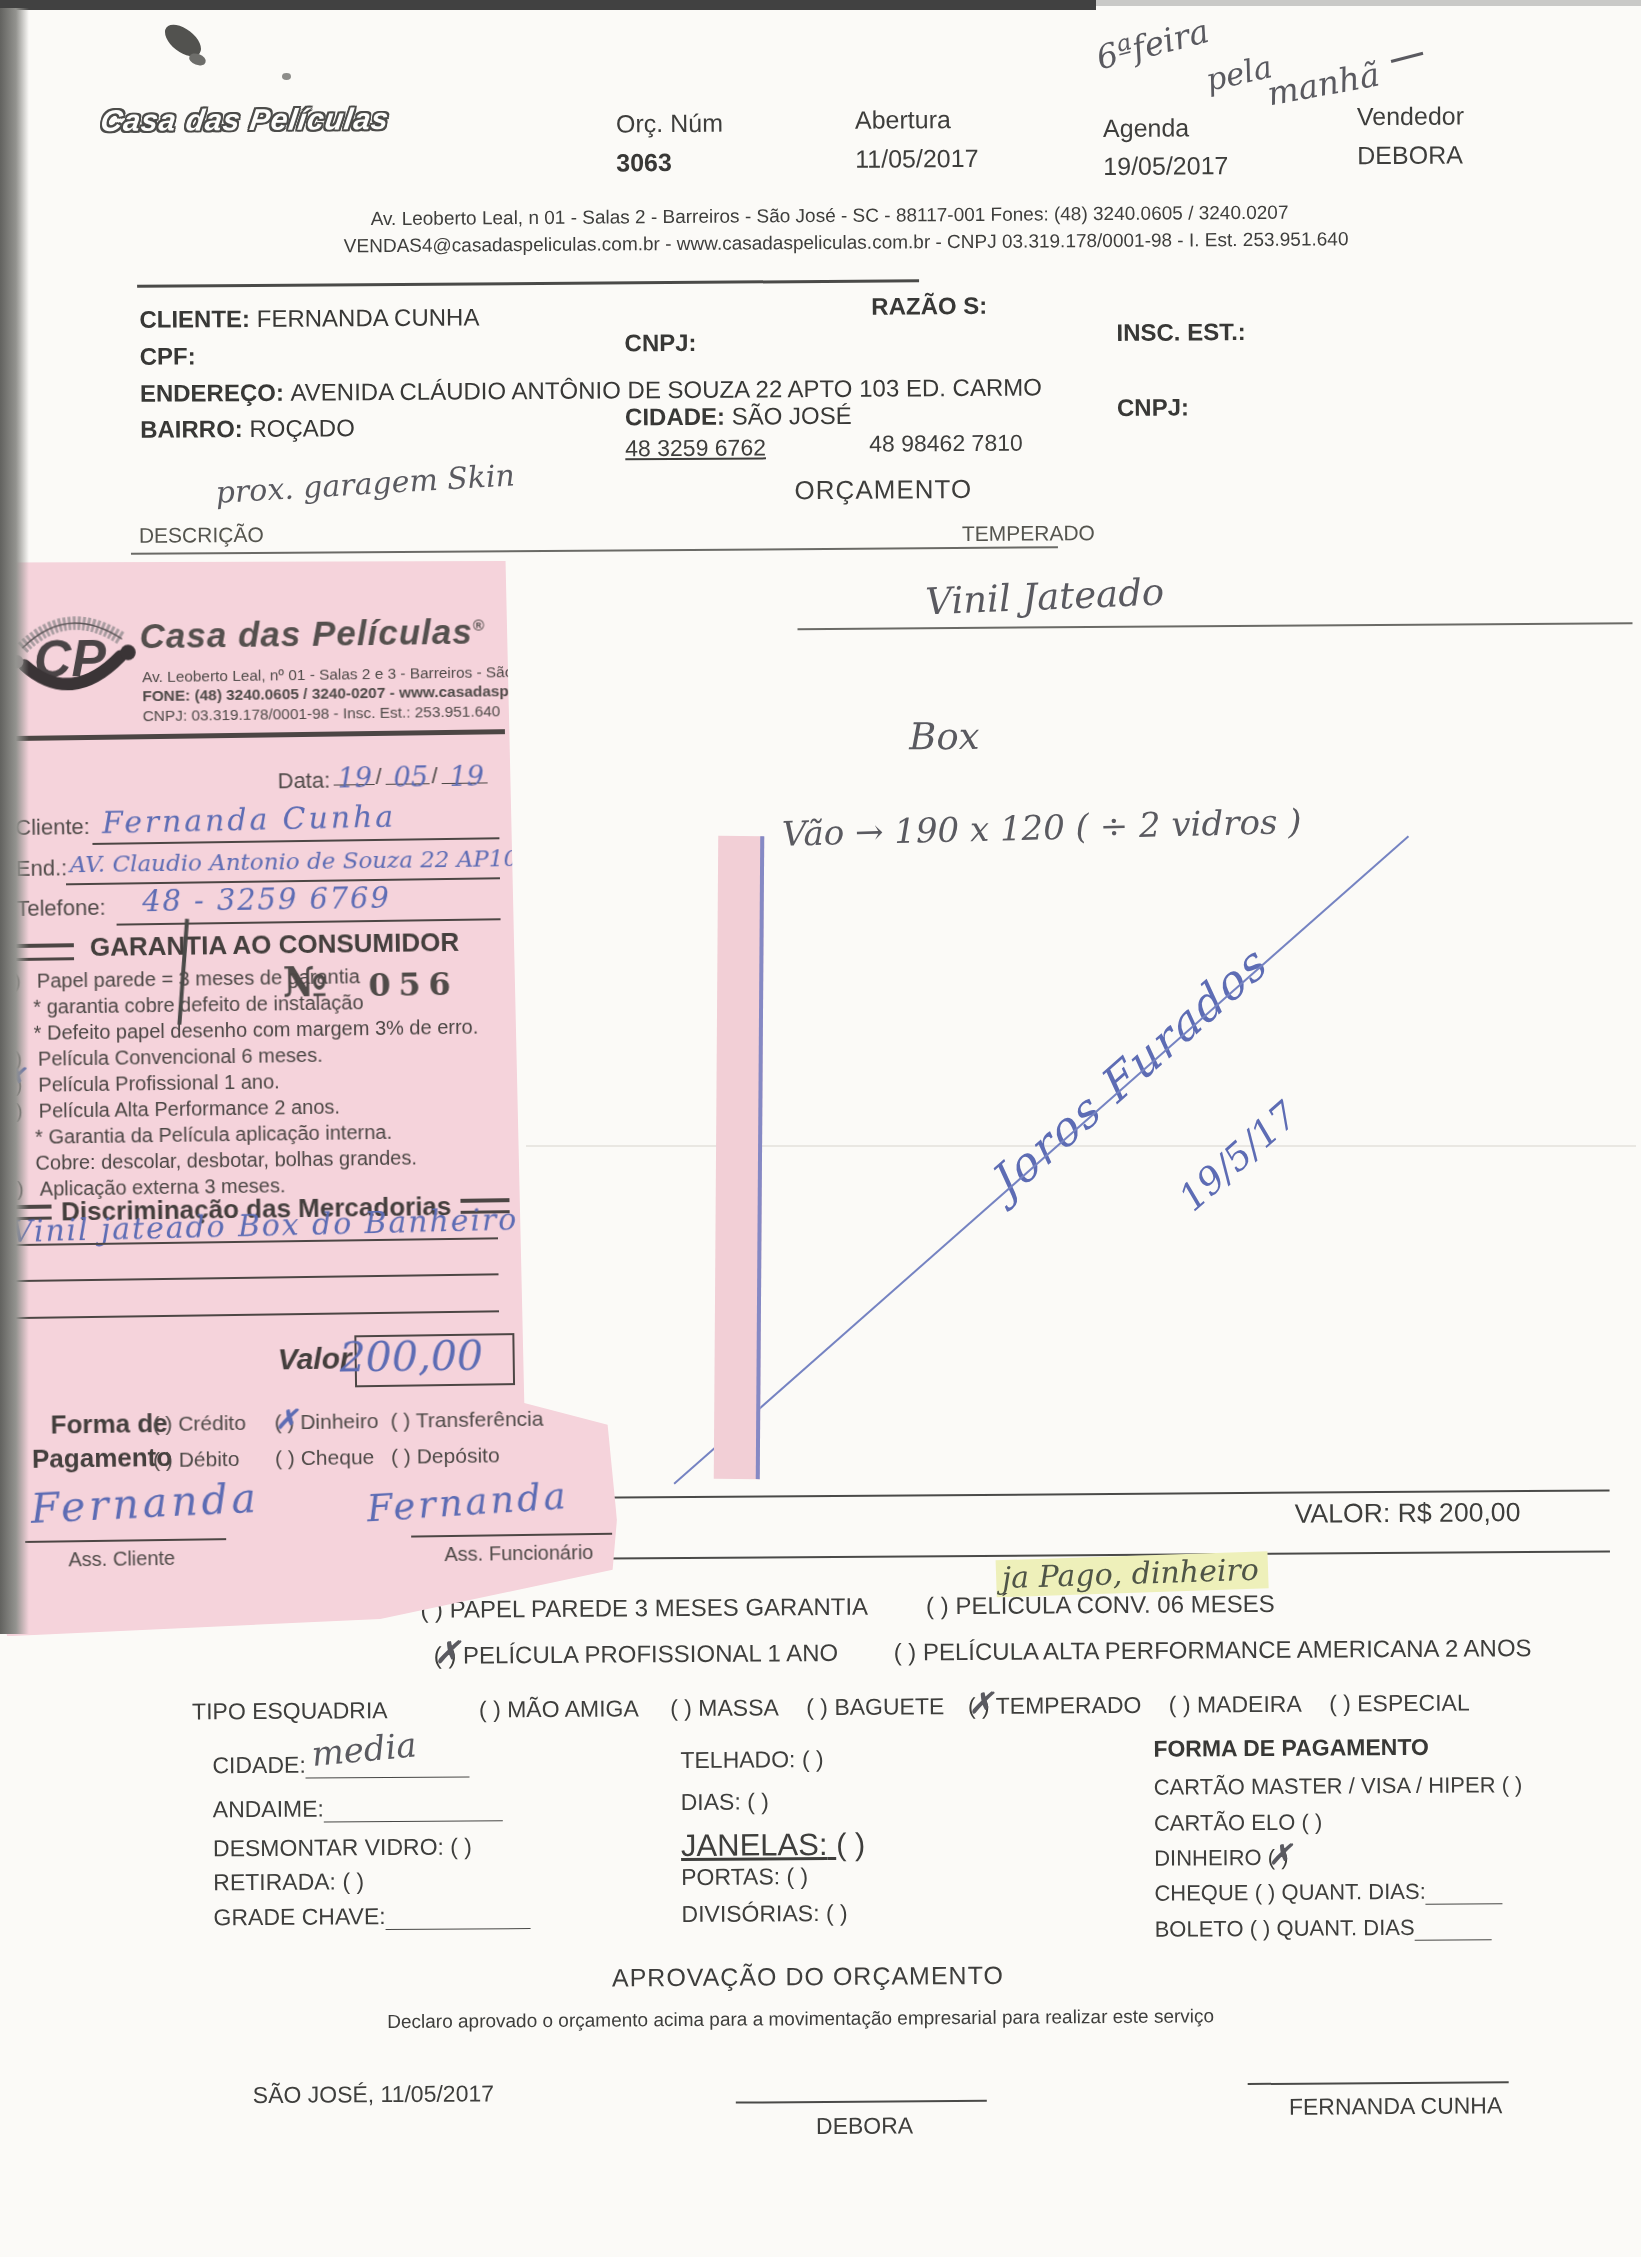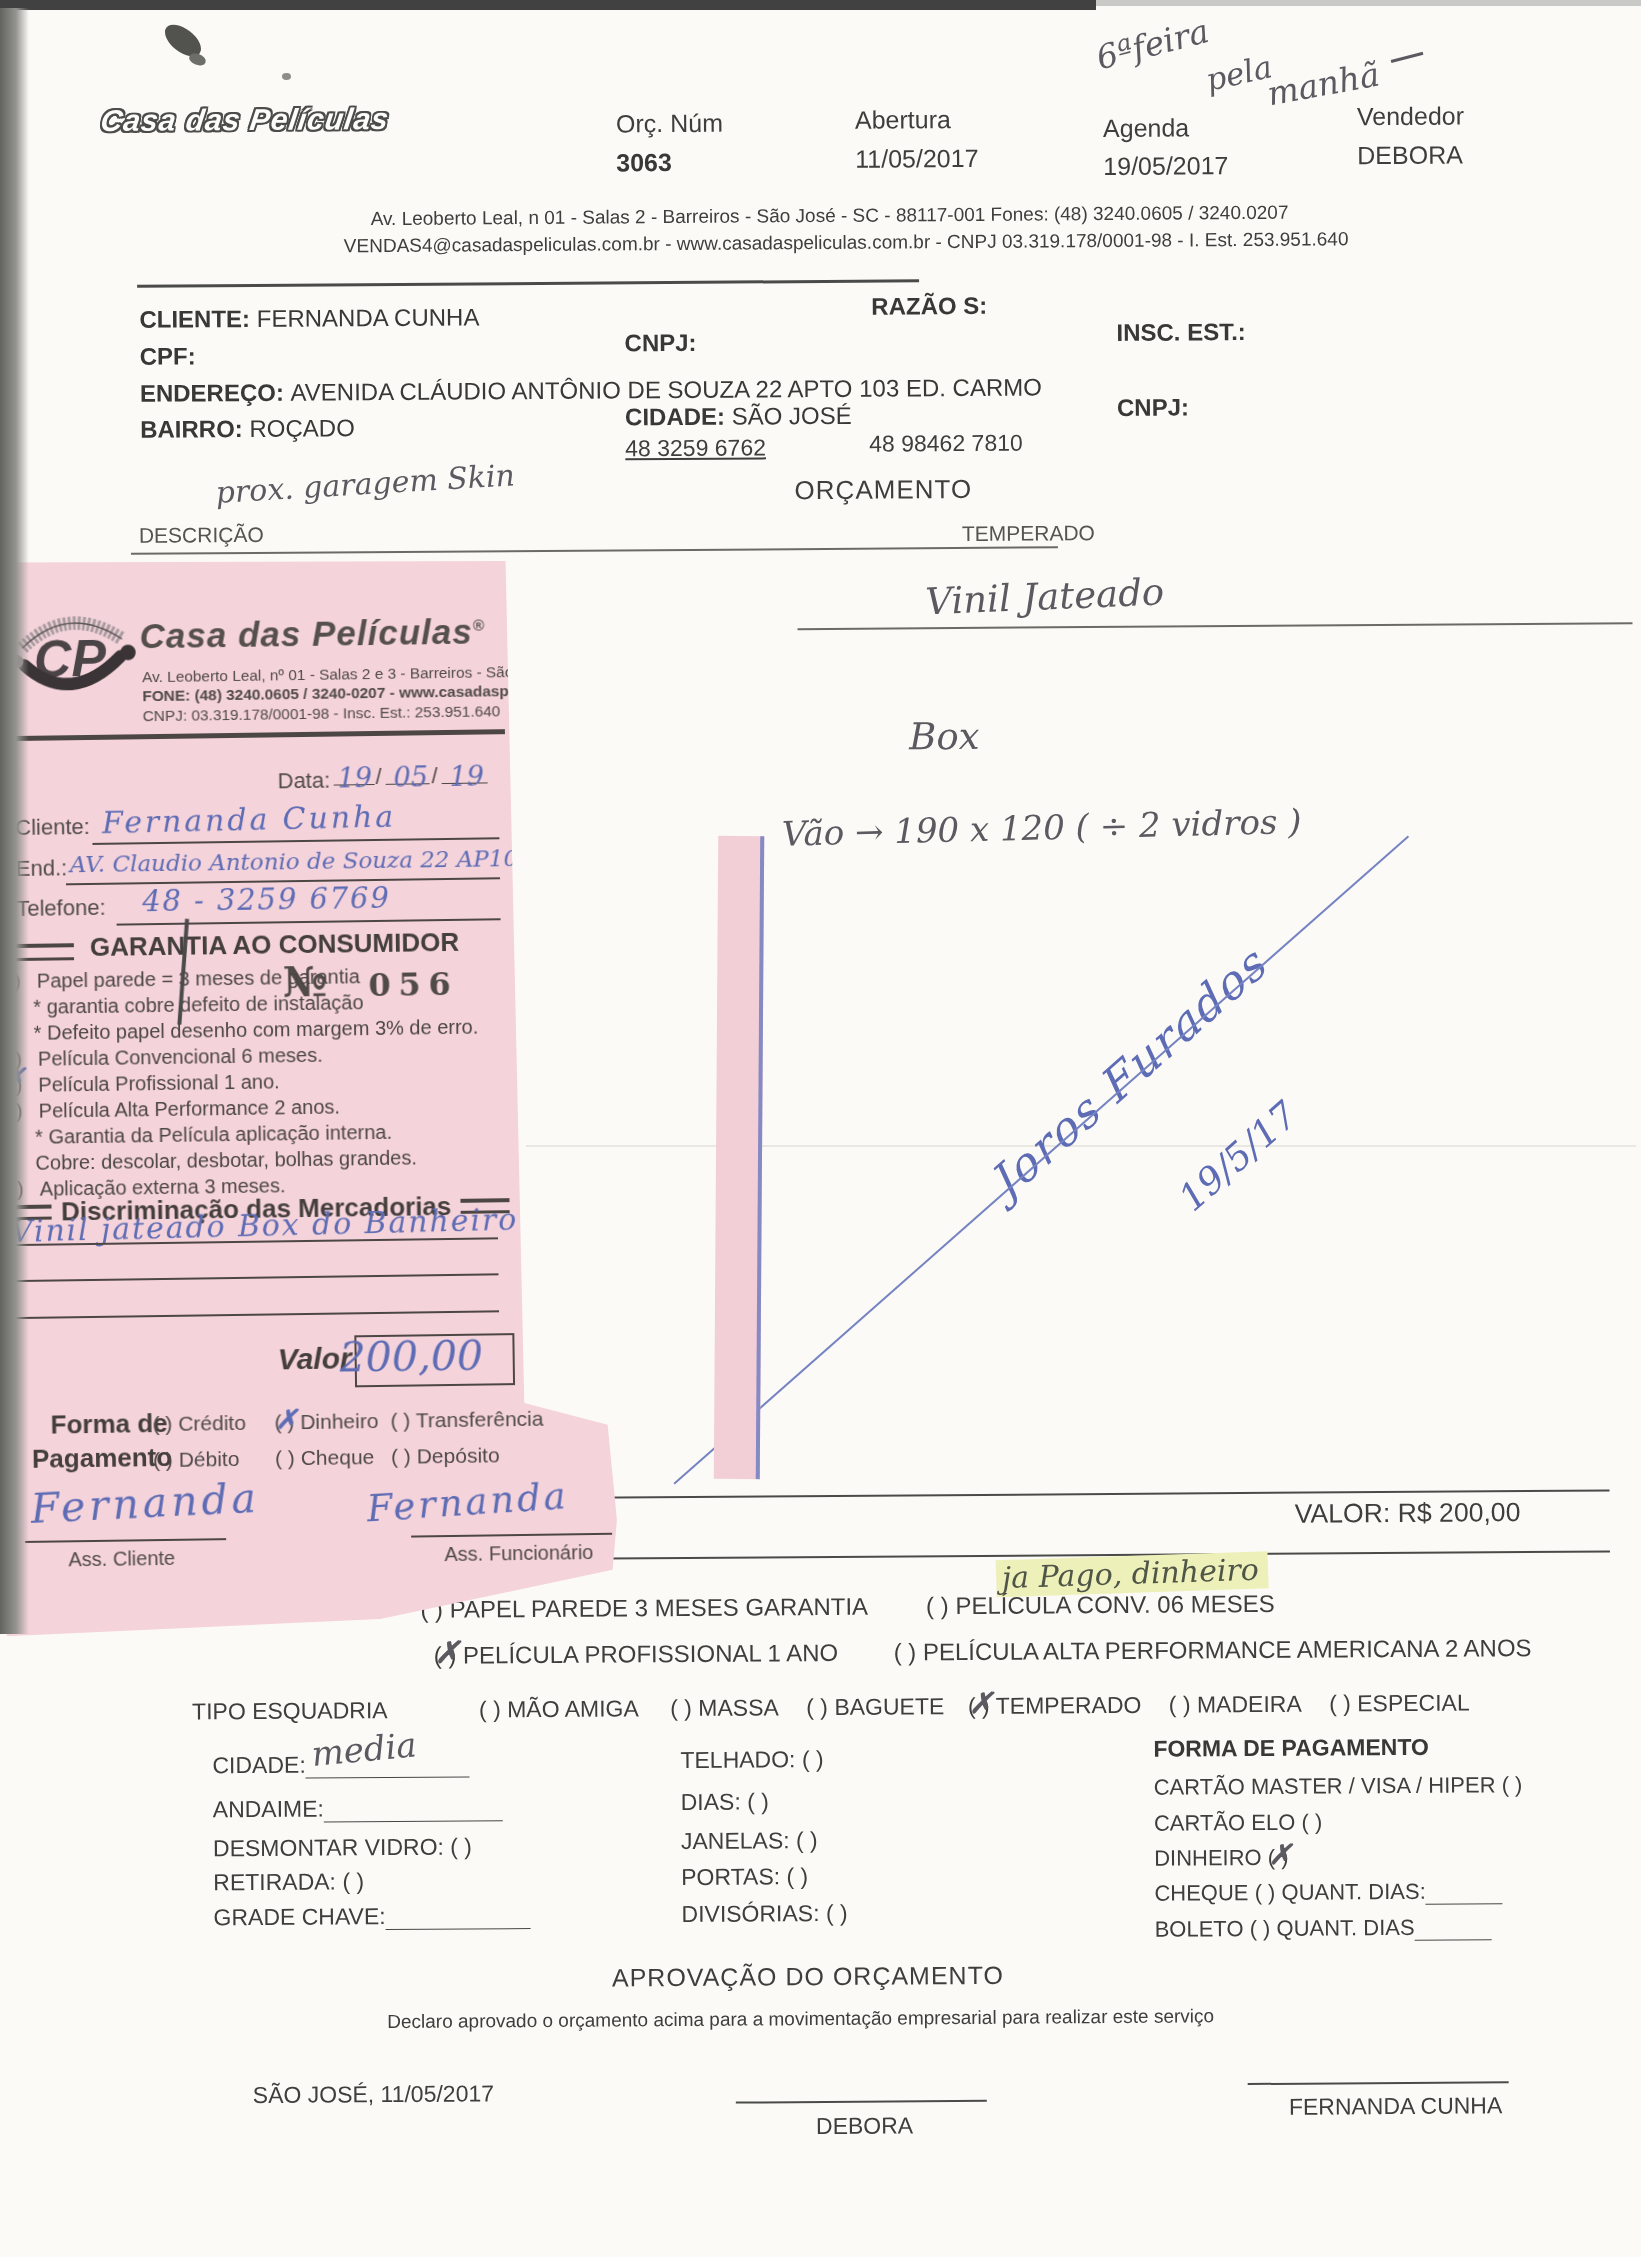--- a/index.html
+++ b/index.html
@@ -143,21 +143,21 @@
 
     <div class="t" style="left:208px;top:1748px;font-size:23px;"><span>CIDADE:</span><span class="uline" style="width:164px;"></span></div>
     <div class="hand pen" style="left:307px;top:1726px;font-size:34px;transform:rotate(-5deg);">media</div>
     <div class="t" style="left:208px;top:1792px;font-size:23px;"><span>ANDAIME:</span><span class="uline" style="width:179px;"></span></div>
     <div class="t" style="left:208px;top:1831px;font-size:23px;"><span>DESMONTAR VIDRO:</span> <span class="cb"><span>(  )</span></span></div>
     <div class="t" style="left:208px;top:1865px;font-size:23px;"><span>RETIRADA:</span> <span class="cb"><span>(  )</span></span></div>
     <div class="t" style="left:208px;top:1900px;font-size:23px;"><span>GRADE CHAVE:</span><span class="uline" style="width:145px;"></span></div>
 
     <div class="t" style="left:676px;top:1746px;font-size:23px;"><span>TELHADO:</span>  <span class="cb"><span>(  )</span></span></div>
     <div class="t" style="left:676px;top:1788px;font-size:23px;"><span>DIAS:</span>  <span class="cb"><span>(  )</span></span></div>
-    <div class="t" style="left:676px;top:1827px;font-size:23px;"><span>JANELAS:</span>  <span class="cb"><span>(  )</span></span></div>
+    <div class="t" style="left:676px;top:1827px;font-size:31px;text-decoration:underline;"><span>JANELAS:</span>  <span class="cb"><span>(  )</span></span></div>
     <div class="t" style="left:676px;top:1863px;font-size:23px;"><span>PORTAS:</span>  <span class="cb"><span>(  )</span></span></div>
     <div class="t" style="left:676px;top:1900px;font-size:23px;"><span>DIVISÓRIAS:</span>  <span class="cb"><span>(  )</span></span></div>
 
     <div class="t bold" style="left:1149px;top:1738px;font-size:23px;">FORMA DE PAGAMENTO</div>
     <div class="t" style="left:1149px;top:1777px;font-size:22px;"><span>CARTÃO MASTER / VISA / HIPER</span>  <span class="cb"><span>(  )</span></span></div>
     <div class="t" style="left:1149px;top:1813px;font-size:22px;"><span>CARTÃO ELO</span>  <span class="cb"><span>(  )</span></span></div>
     <div class="t" style="left:1149px;top:1848px;font-size:22px;"><span>DINHEIRO</span>  <span class="cb"><span>(  )</span><i class="mk pen">✗</i></span></div>
     <div class="t" style="left:1149px;top:1883px;font-size:22px;"><span>CHEQUE</span>  <span class="cb"><span>(  )</span></span>  <span>QUANT. DIAS:</span><span class="uline" style="width:77px;"></span></div>
     <div class="t" style="left:1149px;top:1919px;font-size:22px;"><span>BOLETO</span>  <span class="cb"><span>(  )</span></span>  <span>QUANT. DIAS</span><span class="uline" style="width:77px;"></span></div>
 

